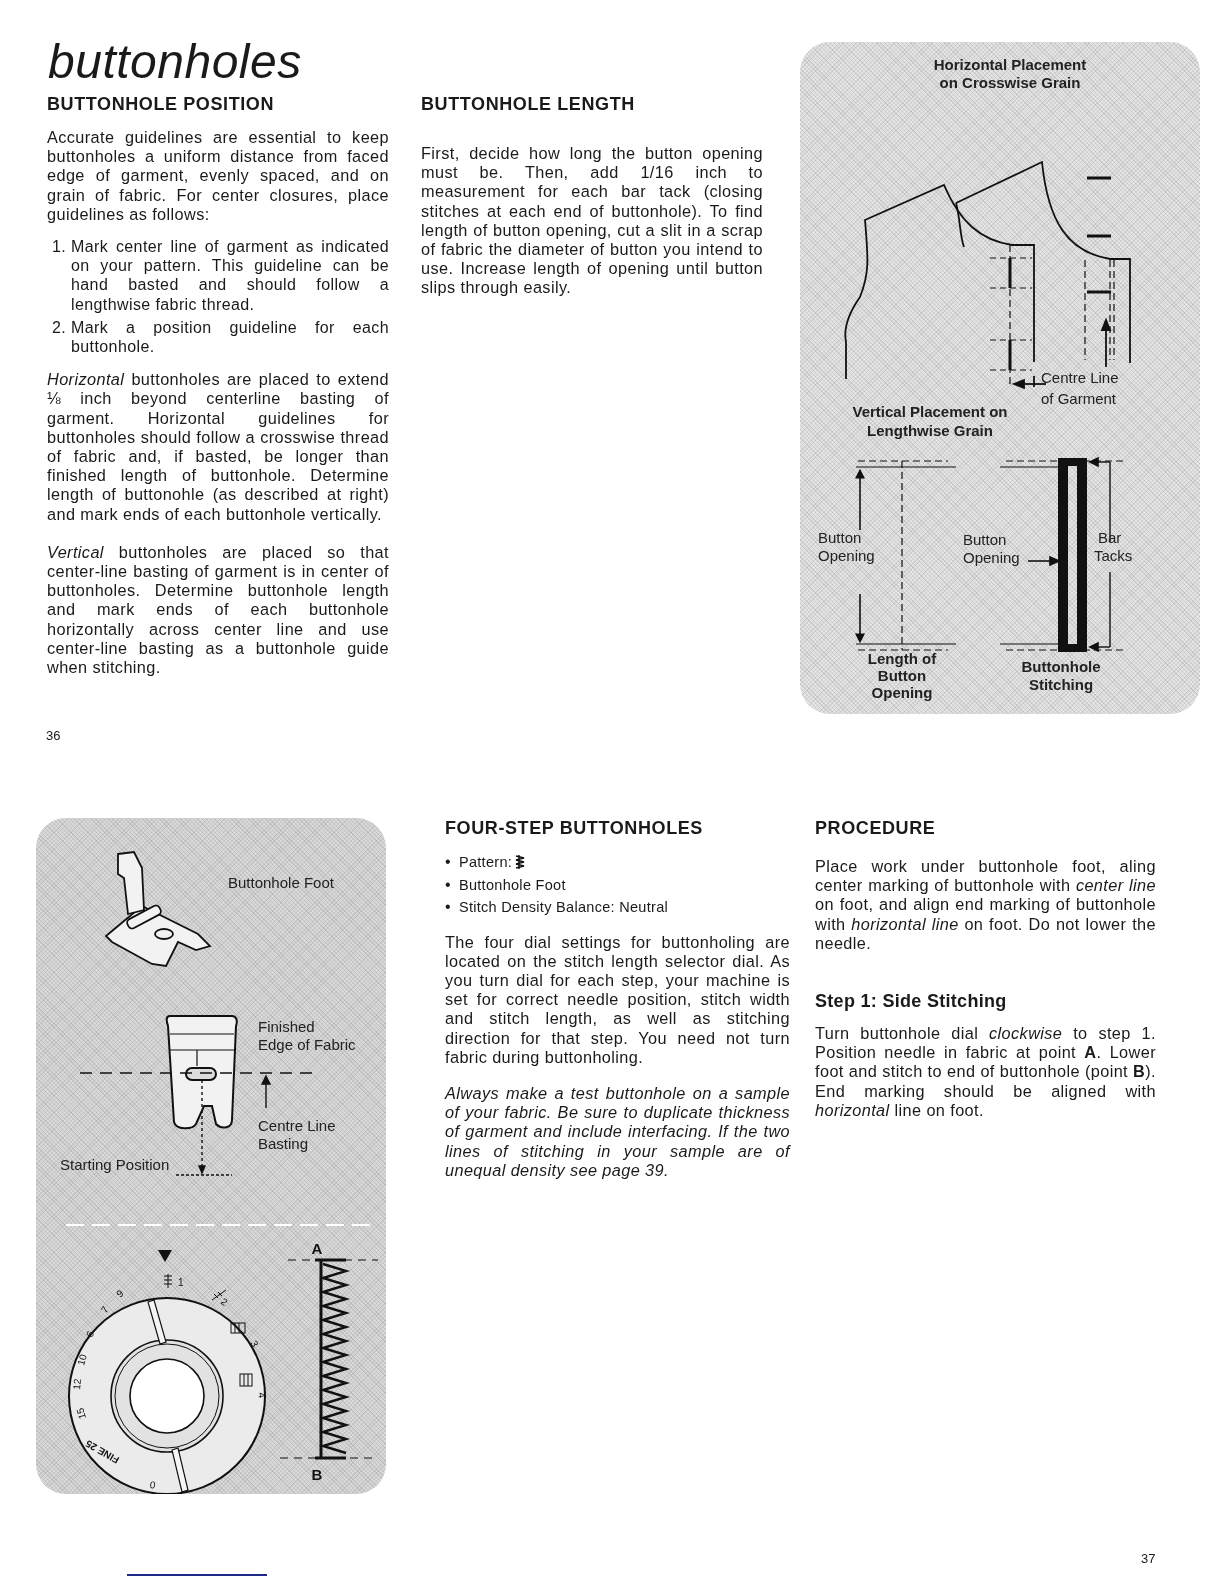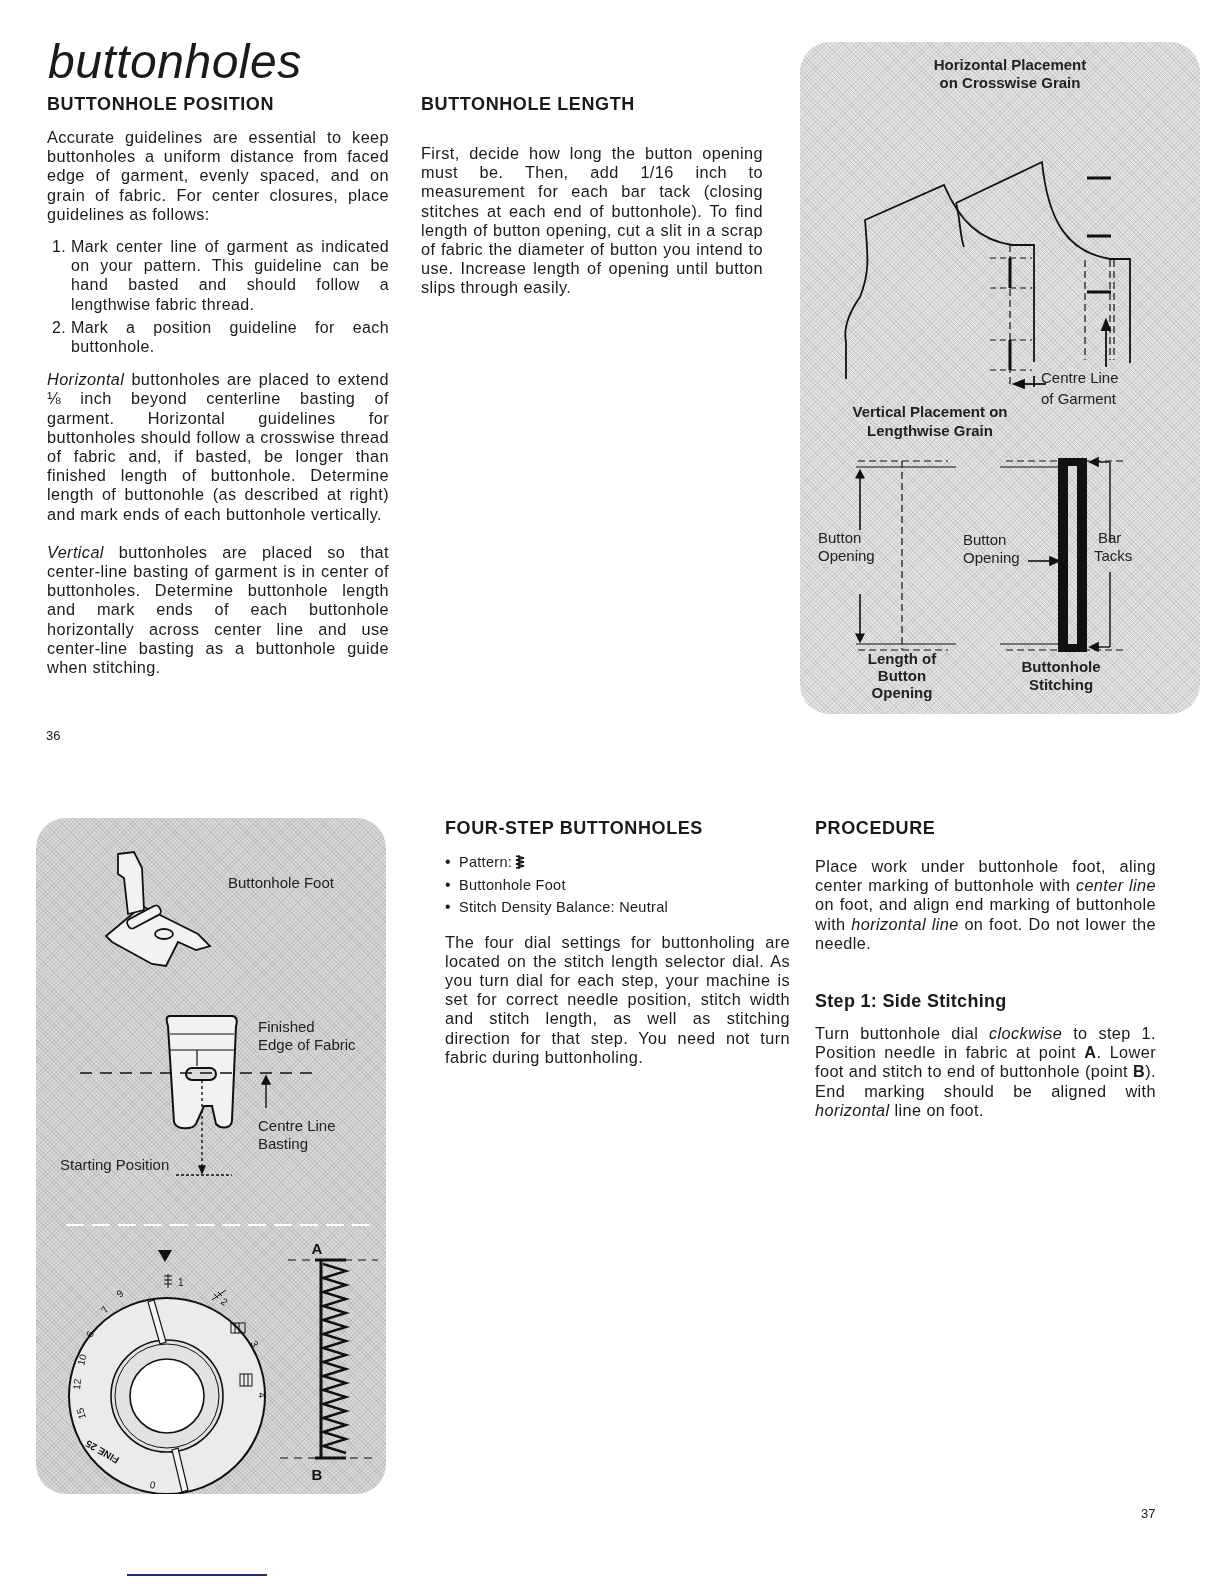--- a/index.html
+++ b/index.html
@@ -239,24 +239,25 @@
   <h2>FOUR-STEP BUTTONHOLES</h2>
   <ul class="bullets" style="margin-top:12px;">
     <li><span>Pattern:</span><svg width="12" height="16" viewBox="0 0 12 16" style="vertical-align:-3px;margin-left:2px;">
           <line x1="5" y1="1" x2="5" y2="15" stroke="#111" stroke-width="1.4"></line>
           <polyline points="2,2 10,4 2,6 10,8 2,10 10,12 2,14" fill="none" stroke="#111" stroke-width="1.4"></polyline>
         </svg></li>
     <li>Buttonhole Foot</li>
     <li>Stitch Density Balance: Neutral</li>
   </ul>
   <p style="margin-top:14px;">The four dial settings for buttonholing are located on the stitch length selector dial.  As you turn dial for each step, your machine is set for correct needle position, stitch width and stitch length, as well as stitching direction for that step.  You need not turn fabric during buttonholing.</p>
+  <p class="it" style="margin-top:17px;">Always make a test buttonhole on a sample of your fabric.  Be sure to duplicate thickness of garment and include interfacing.  If the two lines of stitching in your sample are of unequal density see page 39.</p>
 </div>
 
 <div class="abs" style="left:815px;top:818px;width:341px;">
   <h2>PROCEDURE</h2>
   <p style="margin-top:18px;"><span>Place work under buttonhole foot, aling center marking of buttonhole with </span><span class="it">center line</span><span> on foot, and align end marking of buttonhole with </span><span class="it">horizontal line</span><span> on foot. Do not lower the needle.</span></p>
   <h3 style="margin-top:38px;">Step 1: Side Stitching</h3>
   <p style="margin-top:12px;"><span>Turn buttonhole dial </span><span class="it">clockwise</span><span> to step 1.  Position needle in fabric at point </span><span class="b">A</span><span>. Lower foot and stitch to end of buttonhole (point </span><span class="b">B</span><span>).  End marking should be aligned with </span><span class="it">horizontal</span><span> line on foot.</span></p>
 </div>
 
-<div class="abs pageno" style="left:1141px;top:1506px;">37</div>
+<div class="abs pageno" style="left:1141px;top:1551px;">37</div>
 
 <div class="abs bottom-rule" style="left:127px;top:1574px;width:140px;"></div>
 
 </body></html>

